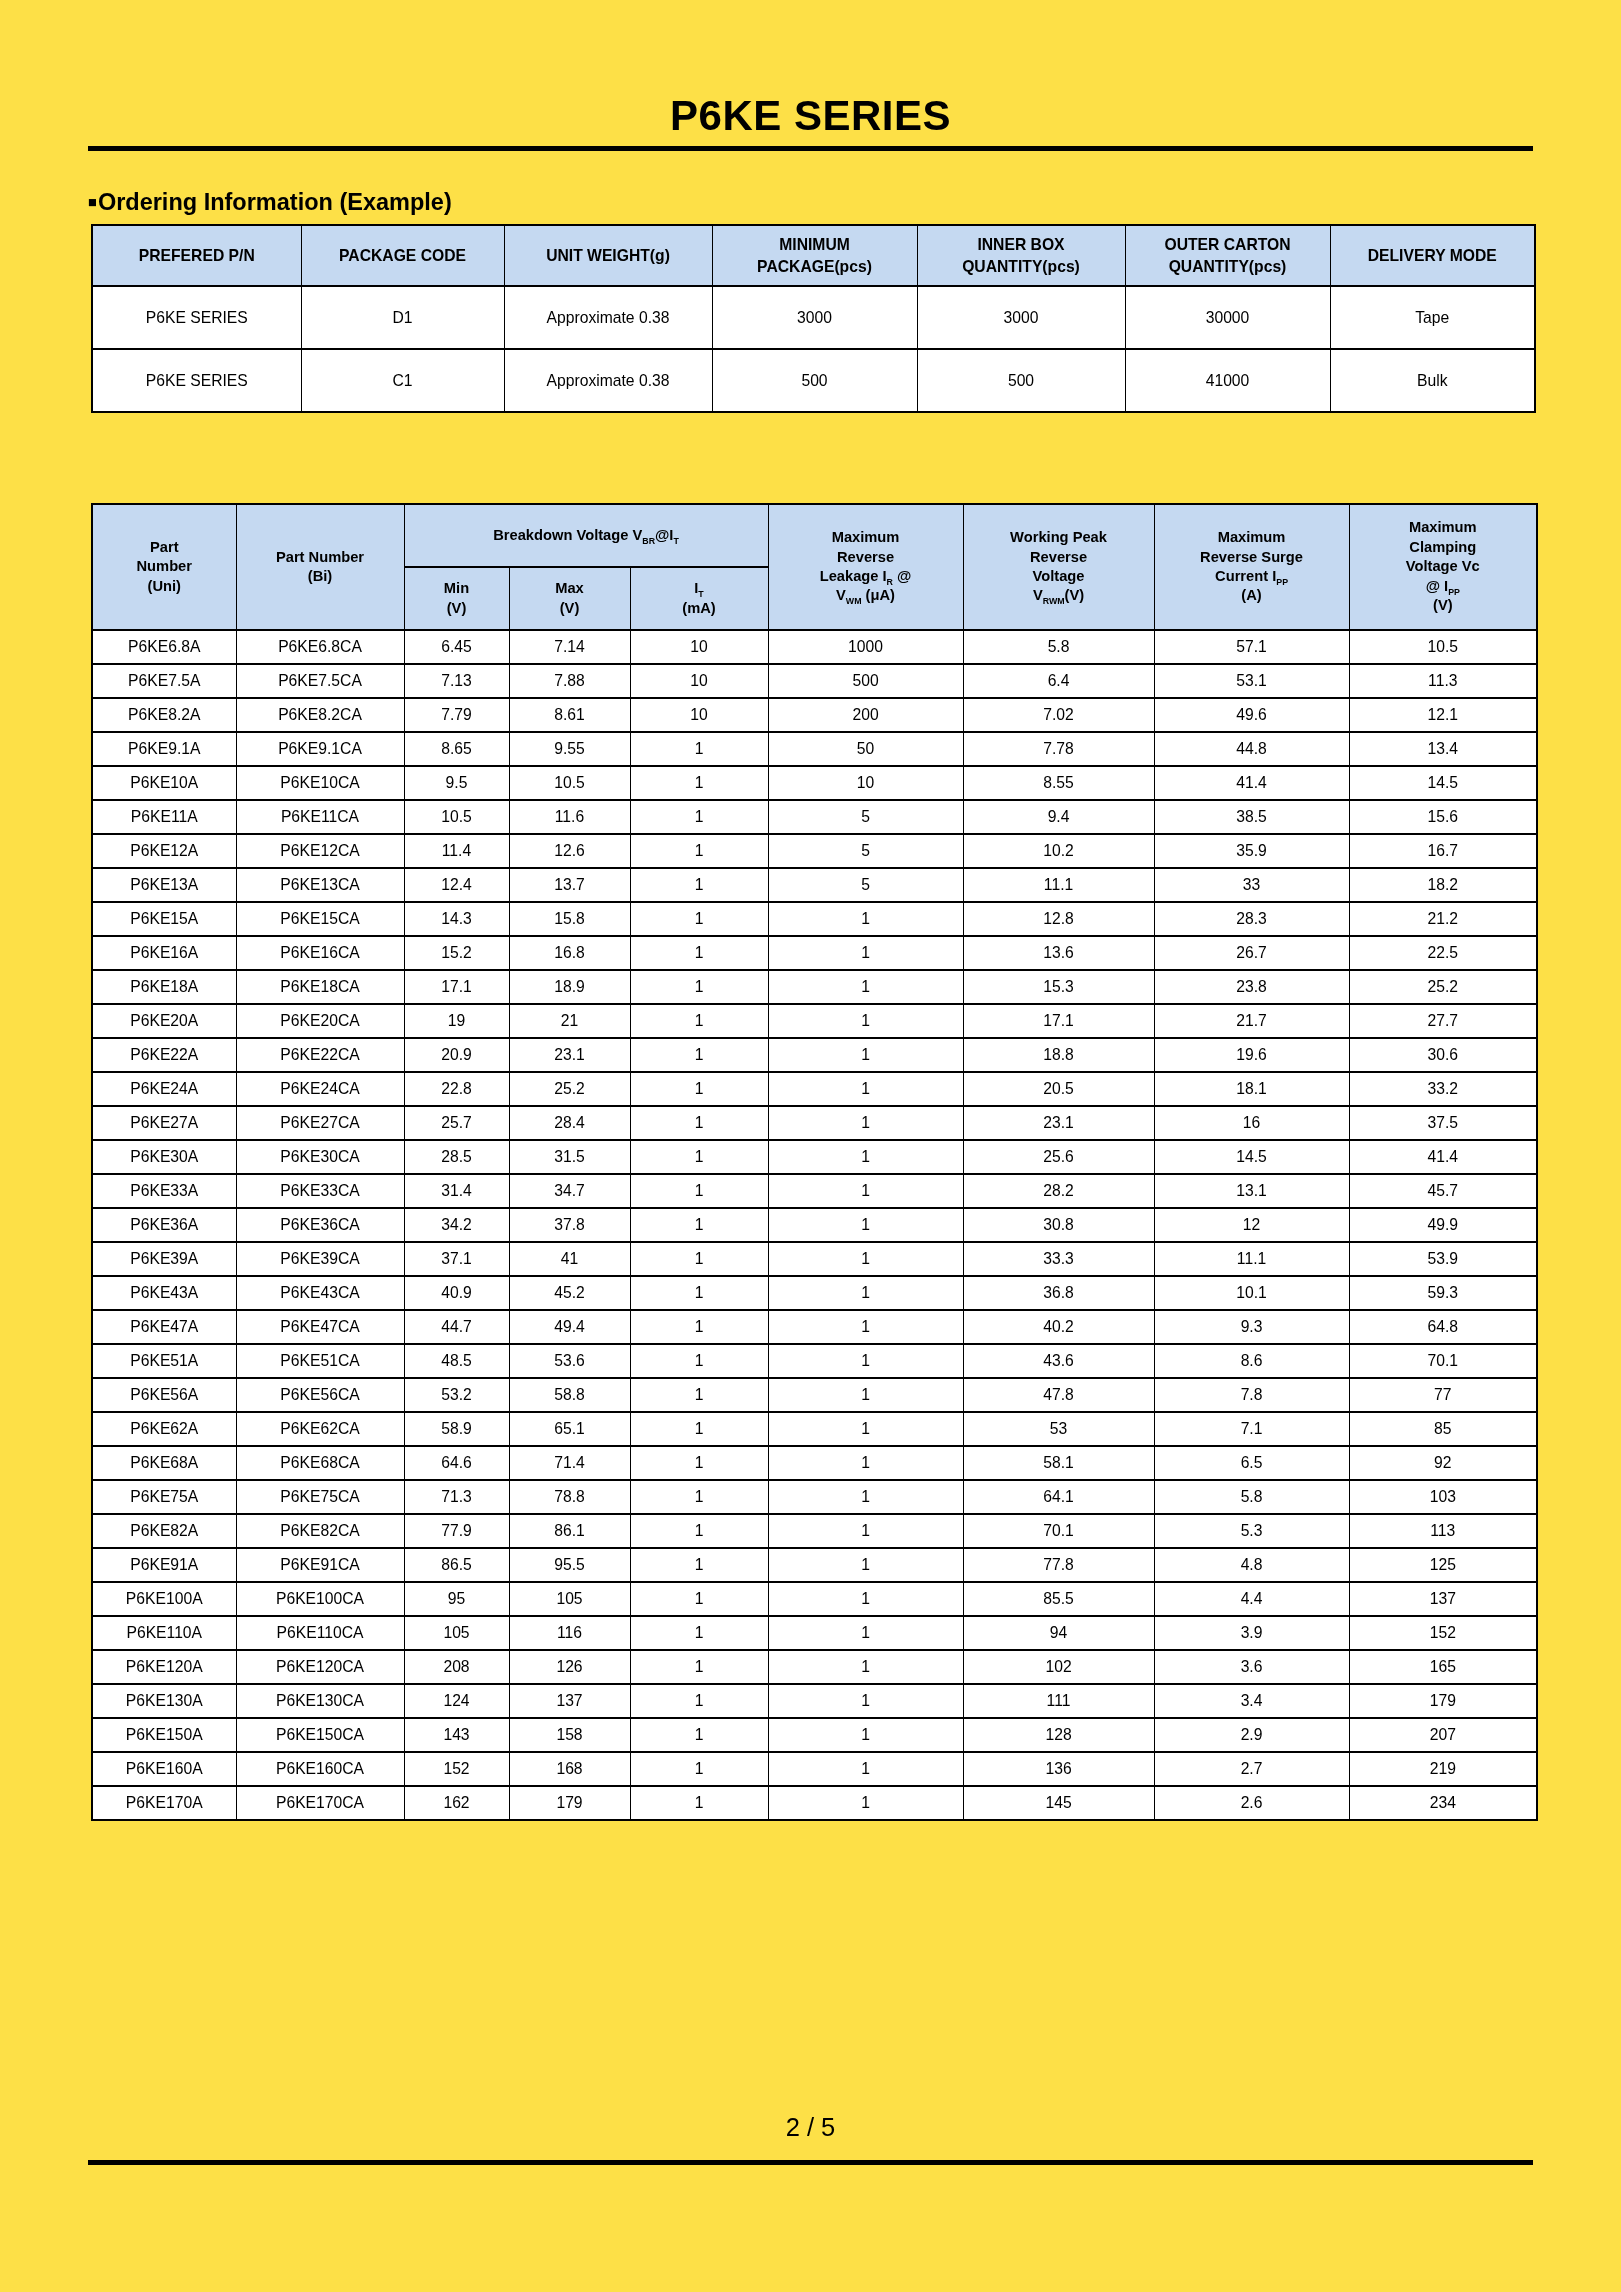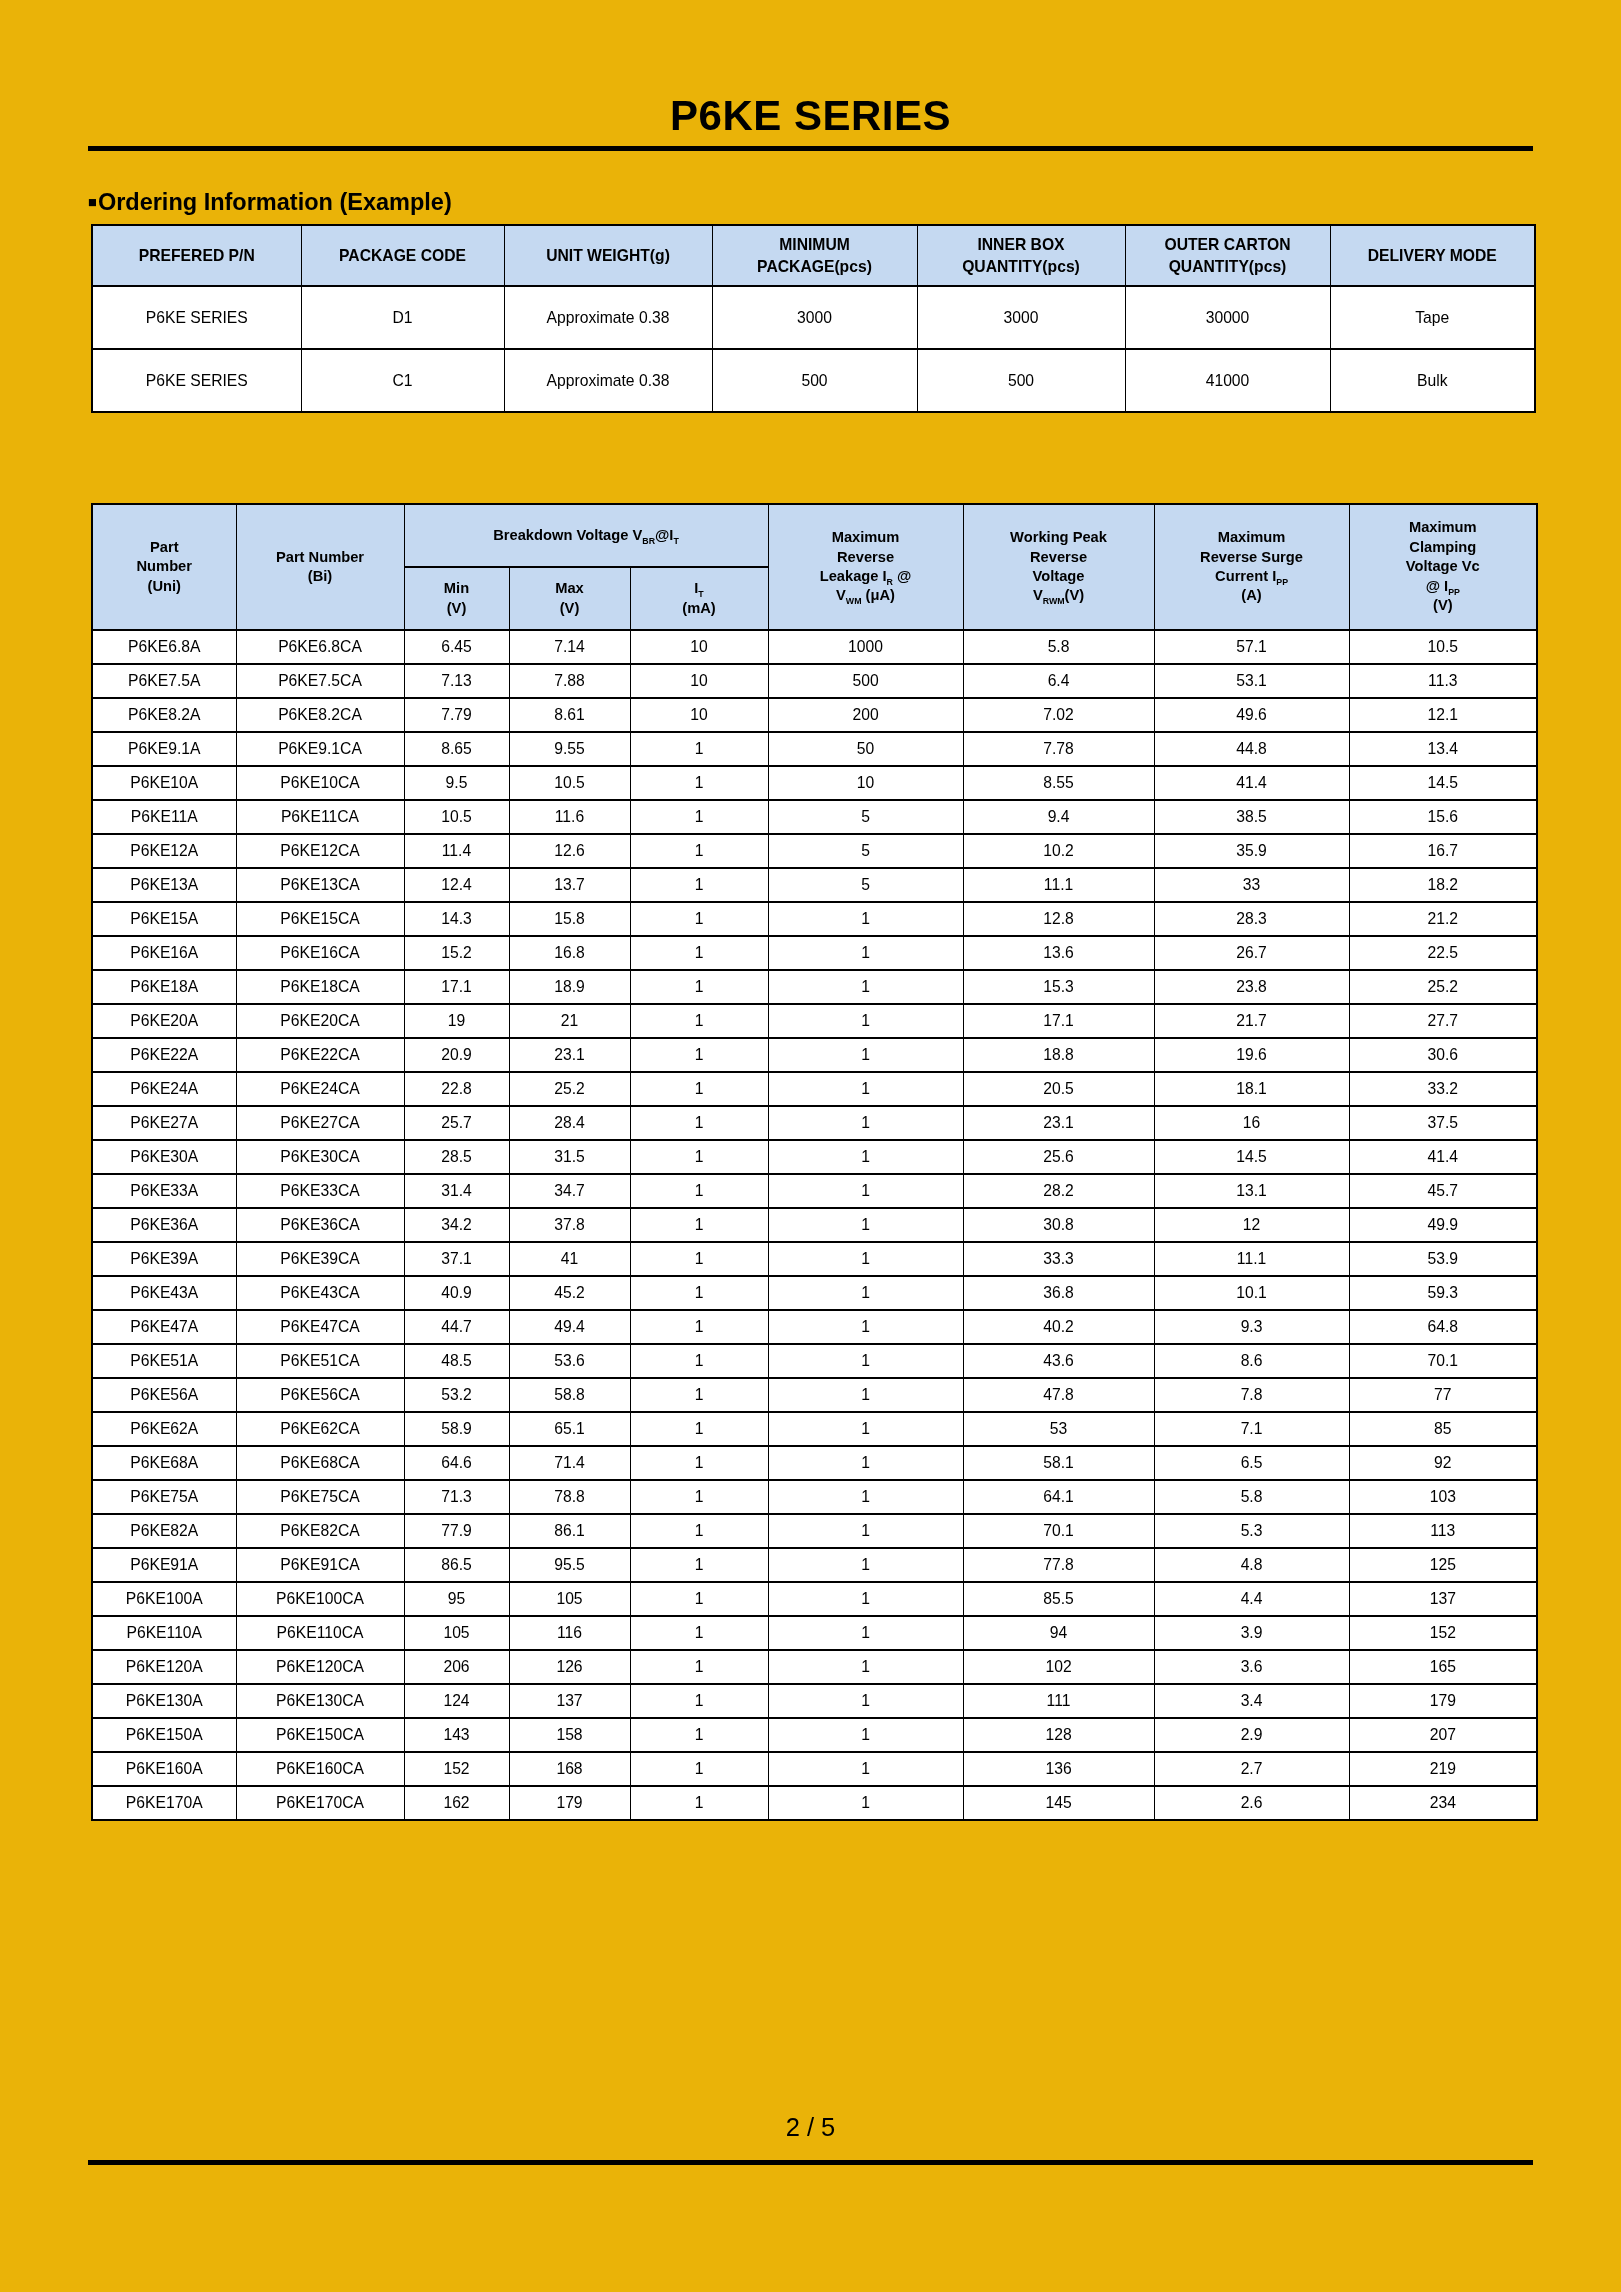--- a/index.html
+++ b/index.html
@@ -1,19 +1,19 @@
 <!DOCTYPE html>
 <html><head>
 <meta charset="utf-8">
 <style>
   html,body { margin:0; padding:0; background:#ffffff; }
   .page {
     position:relative;
     width:1621px; height:2293px;
-    background:#eab308;
+    background:#fde047;
     font-family:"Liberation Sans", sans-serif;
     color:#000;
     overflow:hidden;
   }
   .title {
     position:absolute; top:92px; left:0; width:100%;
     margin:0; text-align:center;
     font-size:42px; font-weight:bold; letter-spacing:0.5px;
   }
   .rule { position:absolute; left:88px; width:1445px; background:#000; }
@@ -474,21 +474,21 @@
           <td>116</td>
           <td>1</td>
           <td>1</td>
           <td>94</td>
           <td>3.9</td>
           <td>152</td>
         </tr>
         <tr>
           <td>P6KE120A</td>
           <td>P6KE120CA</td>
-          <td>206</td>
+          <td>208</td>
           <td>126</td>
           <td>1</td>
           <td>1</td>
           <td>102</td>
           <td>3.6</td>
           <td>165</td>
         </tr>
         <tr>
           <td>P6KE130A</td>
           <td>P6KE130CA</td>

